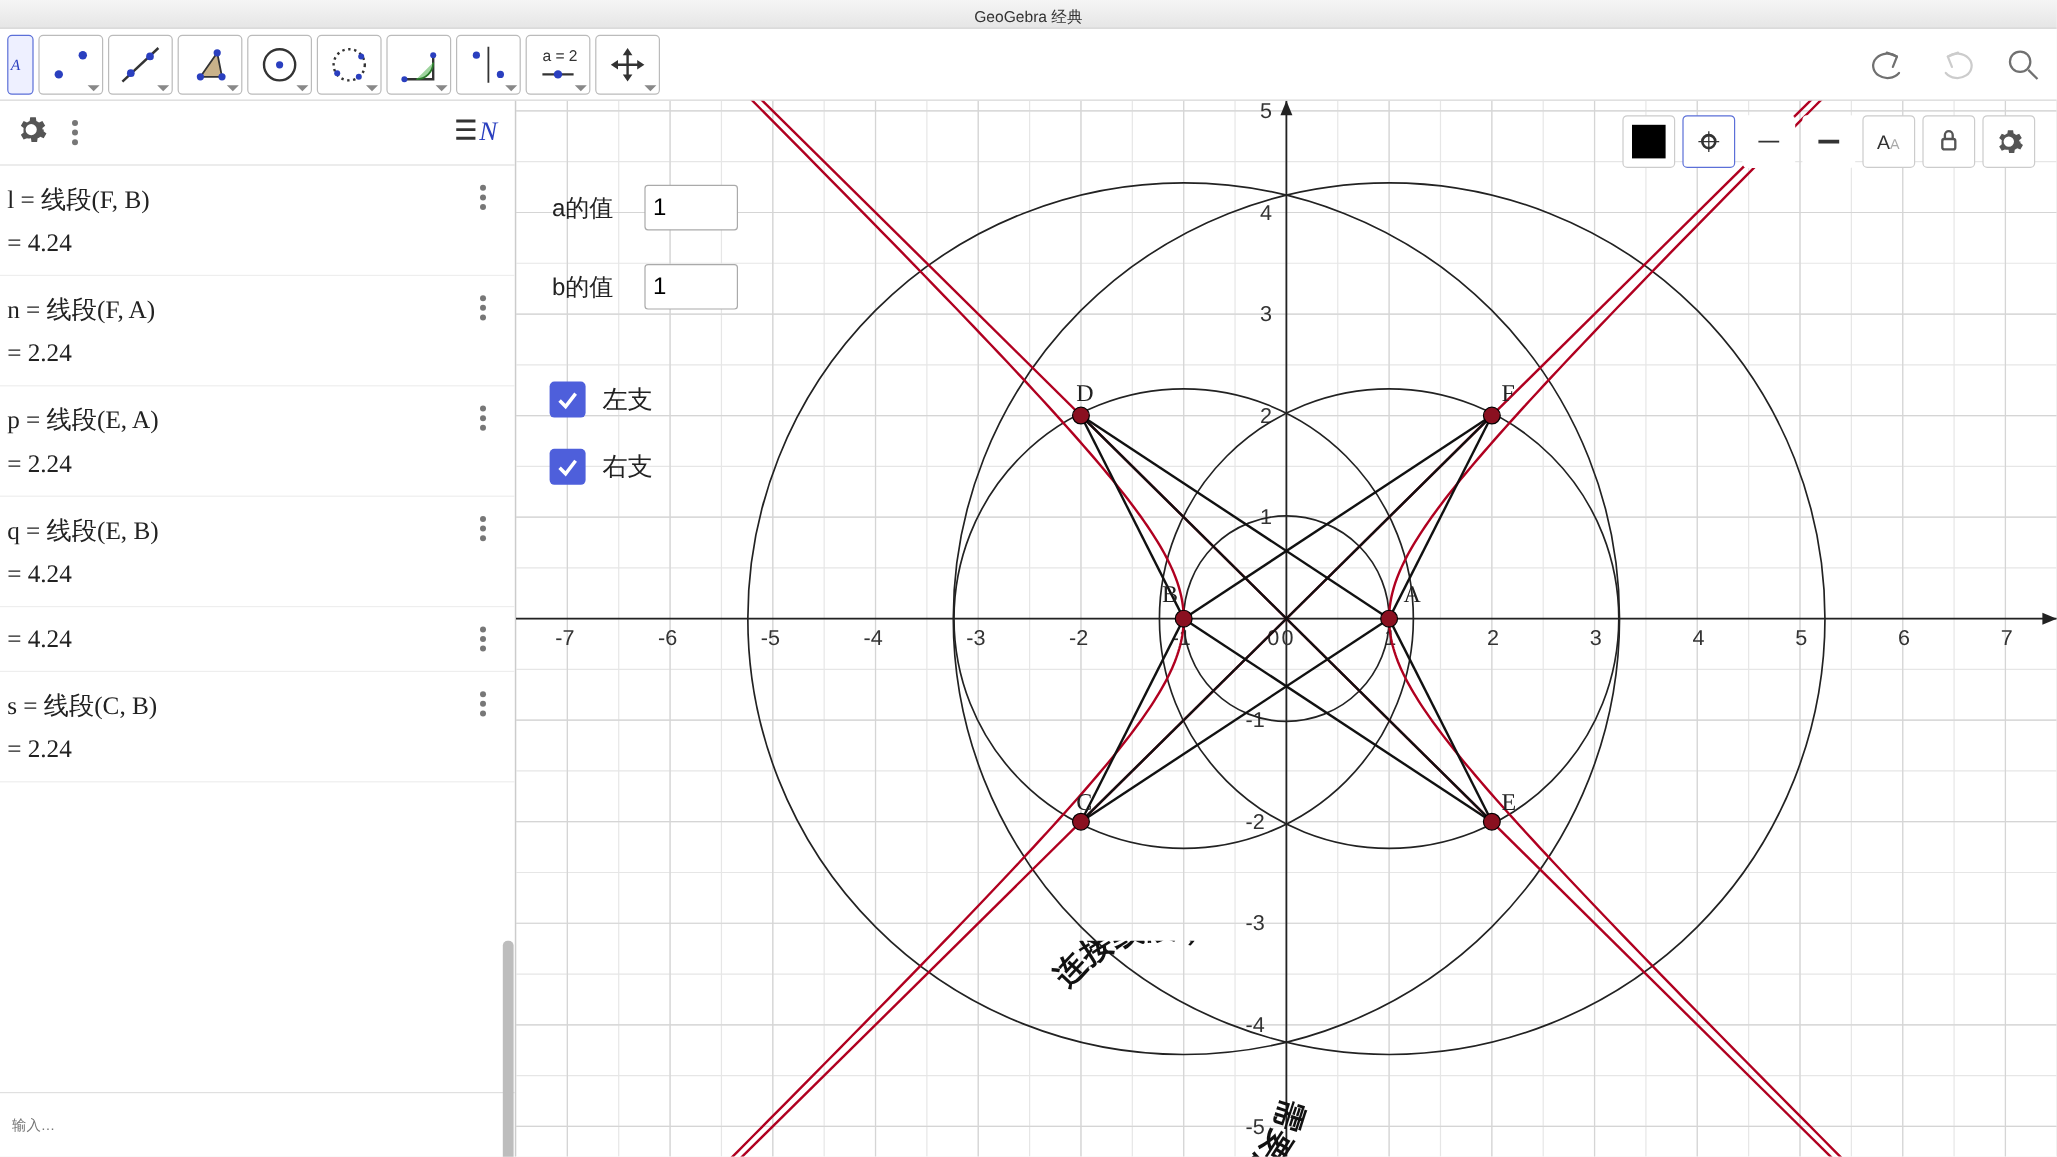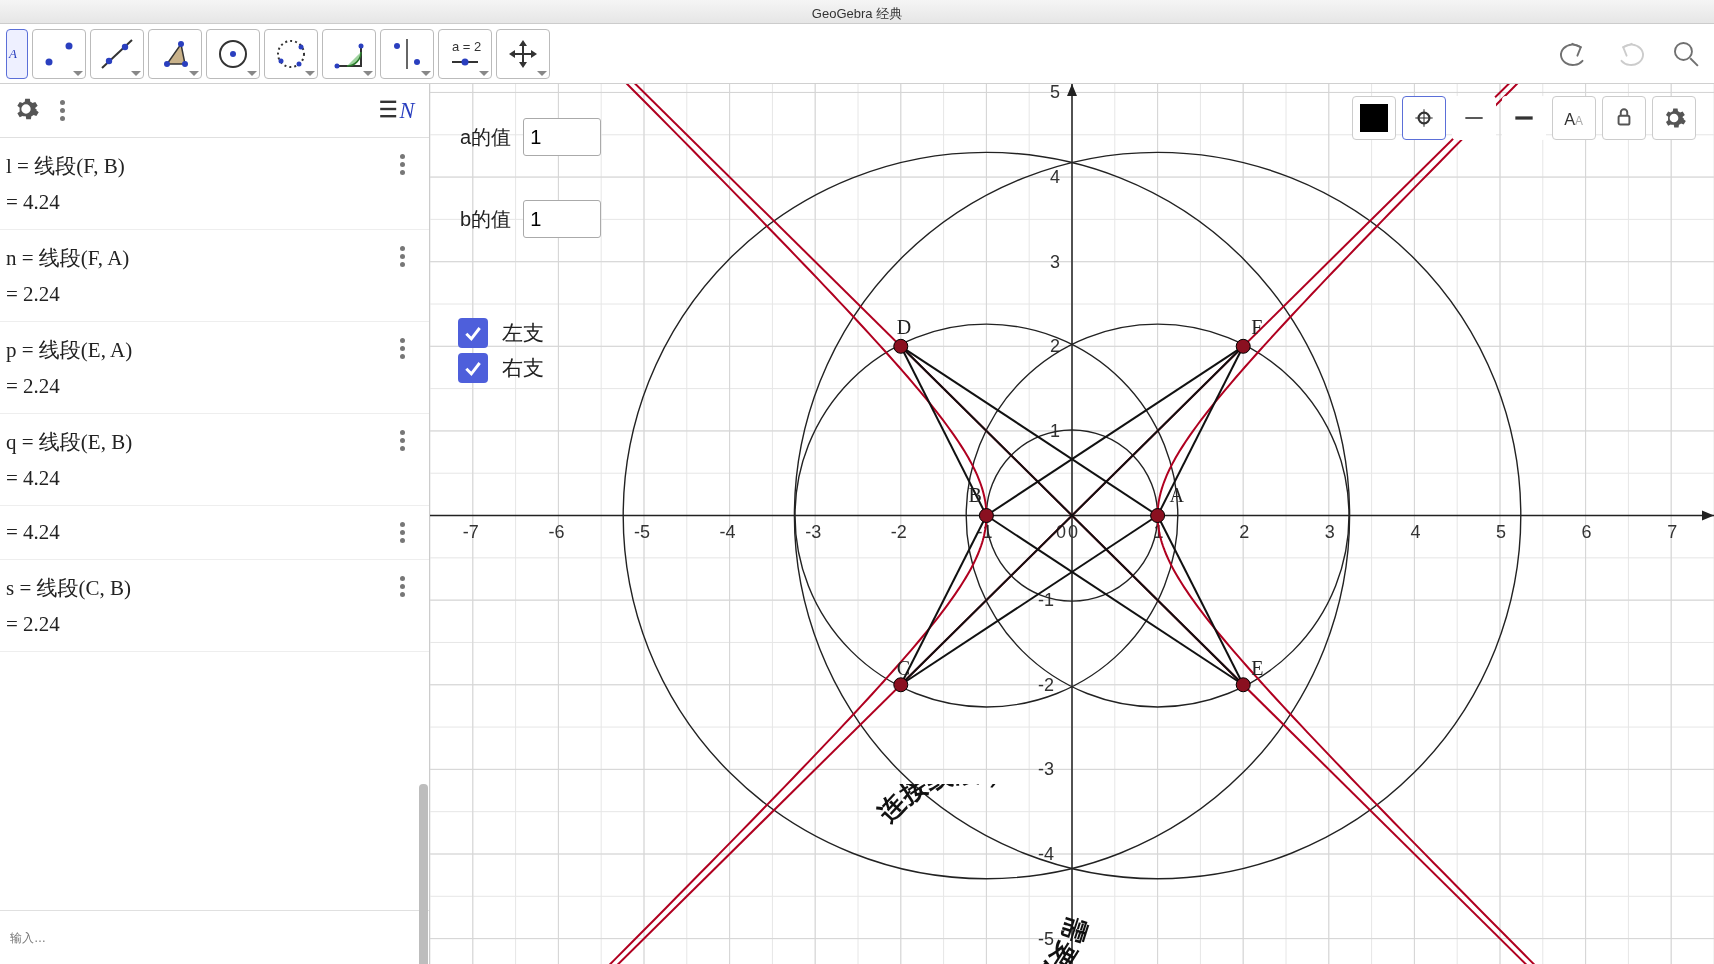--- a/index.html
+++ b/index.html
@@ -76,21 +76,21 @@
   .algebra-input{border-top:1px solid #e0e0e0;height:54px;display:flex;align-items:center;padding:0 10px;}
   .algebra-input input{border:none;font-size:12px;color:#999;outline:none;width:100%;}
 
   .algebra-scrollbar{position:absolute;right:1px;top:700px;width:9px;height:260px;background:#bdbdbd;border-radius:4px;}
 
   
   .graphics{flex:1;background:#fff;position:relative;}
   .graphics svg.grid{position:absolute;inset:0;}
 
   
-  .canvas-input-row{position:absolute;left:455px;display:flex;align-items:center;gap:12px;}
+  .canvas-input-row{position:absolute;left:455px;display:flex;align-items:center;gap:26px;margin-top:36px;}
   .canvas-input-row label{font-size:20px;color:#222;}
   .canvas-input-row input{width:78px;height:38px;border:1px solid #aaa;border-radius:3px;font-size:20px;padding:2px 6px;}
 
   .canvas-check-row{position:absolute;left:455px;display:flex;align-items:center;gap:14px;margin-top:40px;}
   .checkbox{width:30px;height:30px;border-radius:4px;background:#4e5fdb;display:flex;align-items:center;justify-content:center;}
   .checkbox svg{width:20px;height:20px;stroke:#fff;stroke-width:3.5;fill:none;}
   .canvas-check-row label{font-size:21px;color:#222;}
 
   
   .stylebar{position:absolute;top:12px;right:18px;display:flex;gap:6px;align-items:center;}
@@ -428,34 +428,34 @@
         <circle cx="813.1999999999999" cy="600.7692307692307" r="7" fill="#8a1020" stroke="#000" stroke-width="1"></circle>
         <text x="821.1999999999999" y="590.7692307692307" font-size="20" fill="#222" font-family="serif">E</text>
         <circle cx="813.1999999999999" cy="262.30769230769226" r="7" fill="#8a1020" stroke="#000" stroke-width="1"></circle>
         <text x="821.1999999999999" y="250.30769230769226" font-size="20" fill="#222" font-family="serif">F</text>
       </svg>
 
     <div class="canvas-input-row" style="top:34px;left:30px">
       <label>a的值</label>
       <input type="text" value="1" style="">
     </div>
-    <div class="canvas-input-row" style="top:116px;left:30px">
+    <div class="canvas-input-row" style="top:100px;left:30px">
       <label>b的值</label>
       <input type="text" value="1" style="">
     </div>
 
     <div class="canvas-check-row" style="top:194px;left:28px">
       <div class="checkbox">
           <svg viewBox="0 0 24 24">
             <polyline points="4,13 10,19 20,6"></polyline>
           </svg>
         </div>
       <label>左支</label>
     </div>
-    <div class="canvas-check-row" style="top:229px;left:28px">
+    <div class="canvas-check-row" style="top:250px;left:28px">
       <div class="checkbox">
           <svg viewBox="0 0 24 24">
             <polyline points="4,13 10,19 20,6"></polyline>
           </svg>
         </div>
       <label>右支</label>
     </div>
 
     <div class="stylebar">
       <div class="style-btn color">

